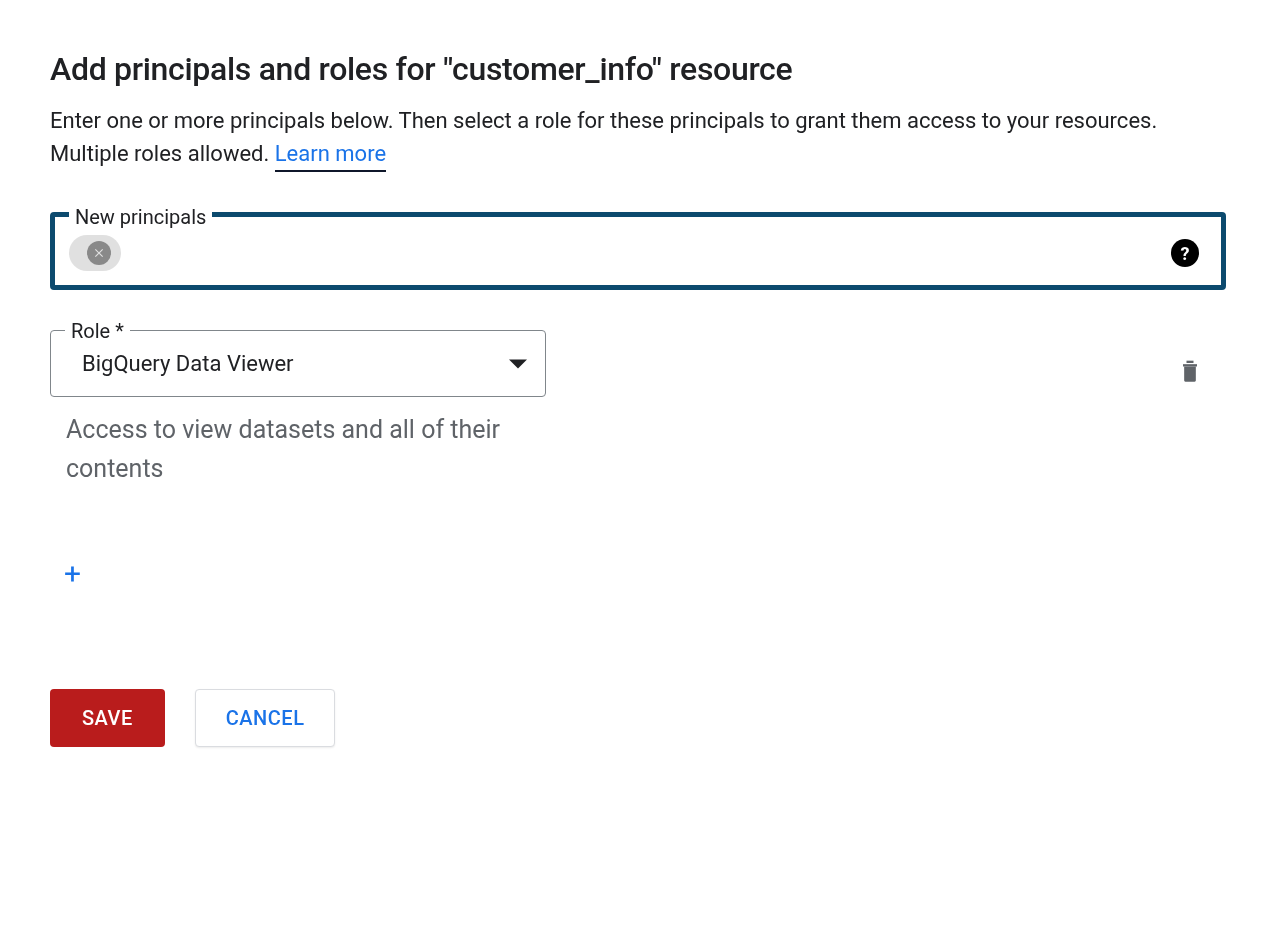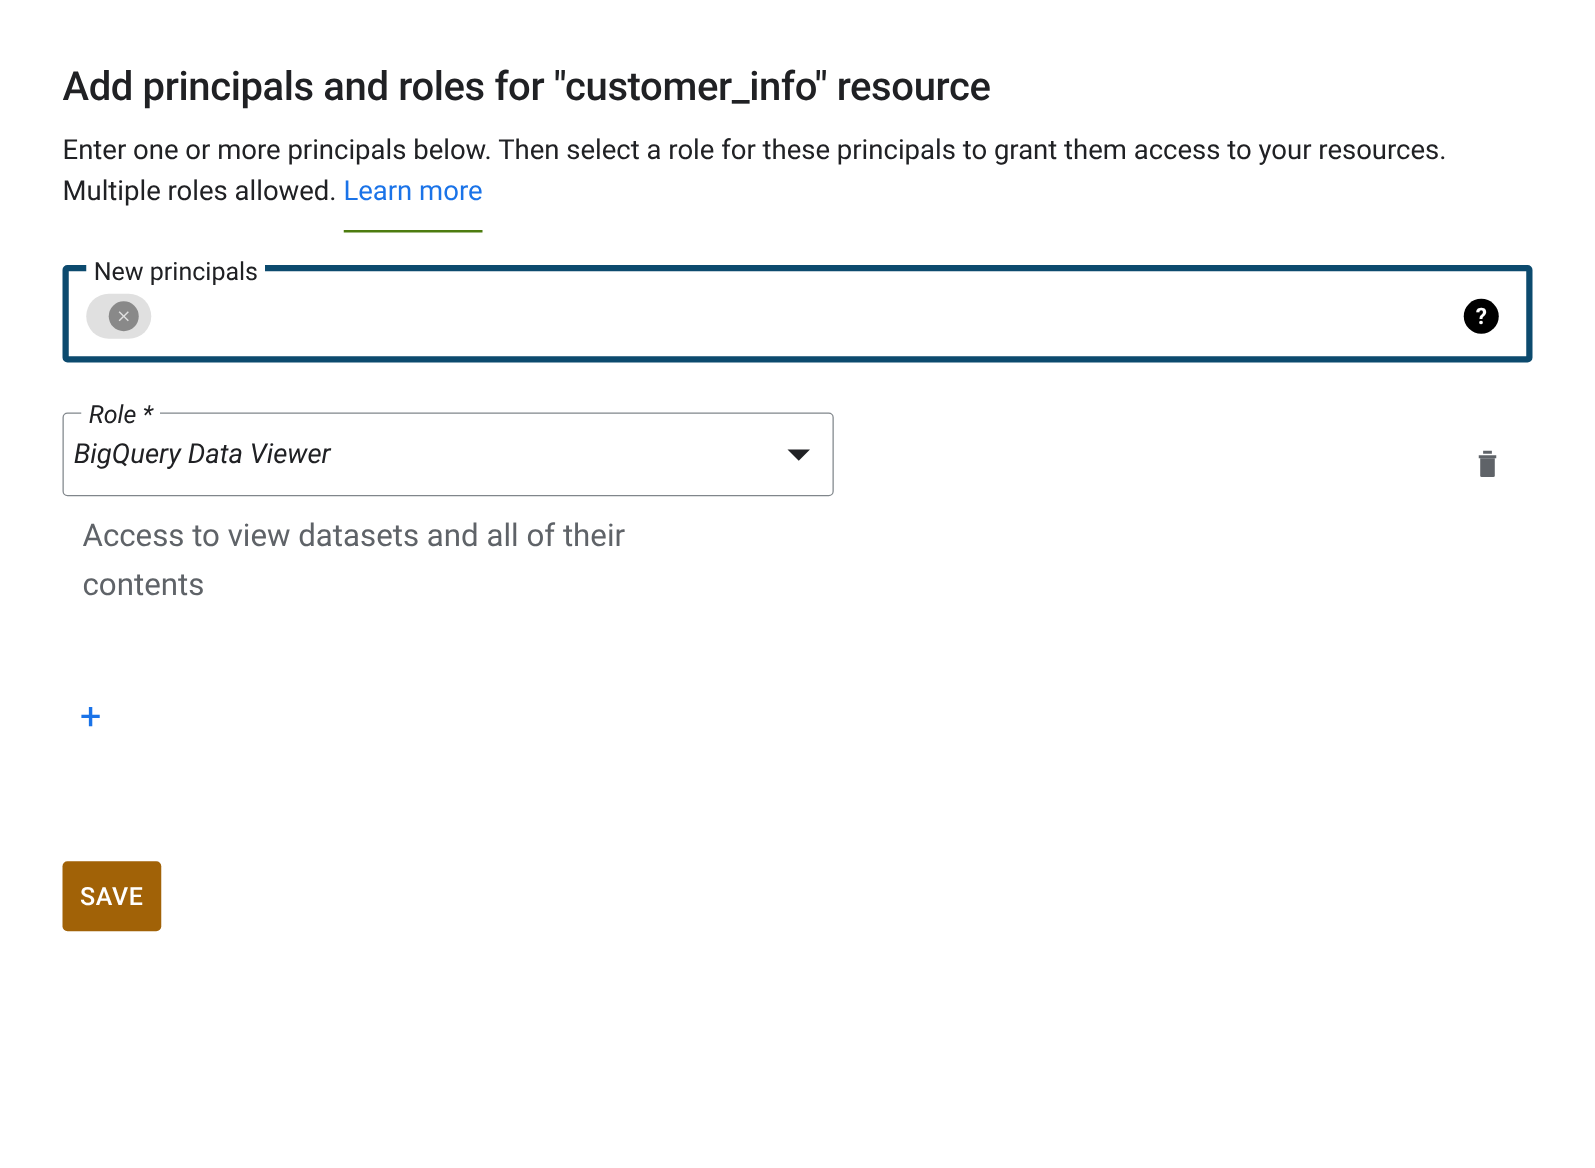--- a/index.html
+++ b/index.html
@@ -25,22 +25,22 @@
     .description {
       font-size: 22px;
       line-height: 1.5;
       color: #202124;
       margin-bottom: 42px;
     }
     
     .learn-more-link {
       color: #1a73e8;
       text-decoration: none;
-      border-bottom: 2px solid #4d7c0f;
-      padding-bottom: 18px;
+      border-bottom: 2px solid #0f172a;
+      padding-bottom: 4px;
     }
     
     .field-container {
       position: relative;
       border: 5px solid #0c4a6e;
       border-radius: 4px;
       padding: 18px 14px 14px 14px;
       margin-bottom: 40px;
     }
     
@@ -119,25 +119,24 @@
     
     .role-select-container {
       position: relative;
       flex: 0 0 auto;
     }
     
     .role-select {
       position: relative;
       border: 1px solid #80868b;
       border-radius: 4px;
-      padding: 20px 50px 20px 8px;
-      width: 617px;
-      cursor: pointer;
-      font-size: 22px;
-      font-style: italic;
+      padding: 20px 50px 20px 31px;
+      width: 496px;
+      cursor: pointer;
+      font-size: 22px;
     }
     
     .role-select-label {
       position: absolute;
       top: -12px;
       left: 14px;
       background: #fff;
       padding: 0 6px;
       font-size: 20px;
       color: #202124;
@@ -200,25 +199,25 @@
       line-height: 1;
     }
     
     .button-row {
       display: flex;
       gap: 30px;
       margin-top: 100px;
     }
     
     .save-button {
-      background: #a16207;
+      background: #b91c1c;
       color: #fff;
       border: none;
       border-radius: 4px;
-      padding: 16px 14px;
+      padding: 16px 32px;
       font-size: 20px;
       font-weight: 500;
       letter-spacing: 0.5px;
       cursor: pointer;
       font-family: inherit;
     }
     
     .cancel-button {
       background: #fff;
       color: #1a73e8;
@@ -276,16 +275,17 @@
 </div>
 
 <p class="role-description">Access to view datasets and all of their contents</p>
 
 <button class="add-role-button">
   <span class="plus-icon">+</span>
 </button>
 
 <div class="button-row">
   <button class="save-button">SAVE</button>
+  <button class="cancel-button">CANCEL</button>
 </div>
 
 
 
 
 </body></html>

